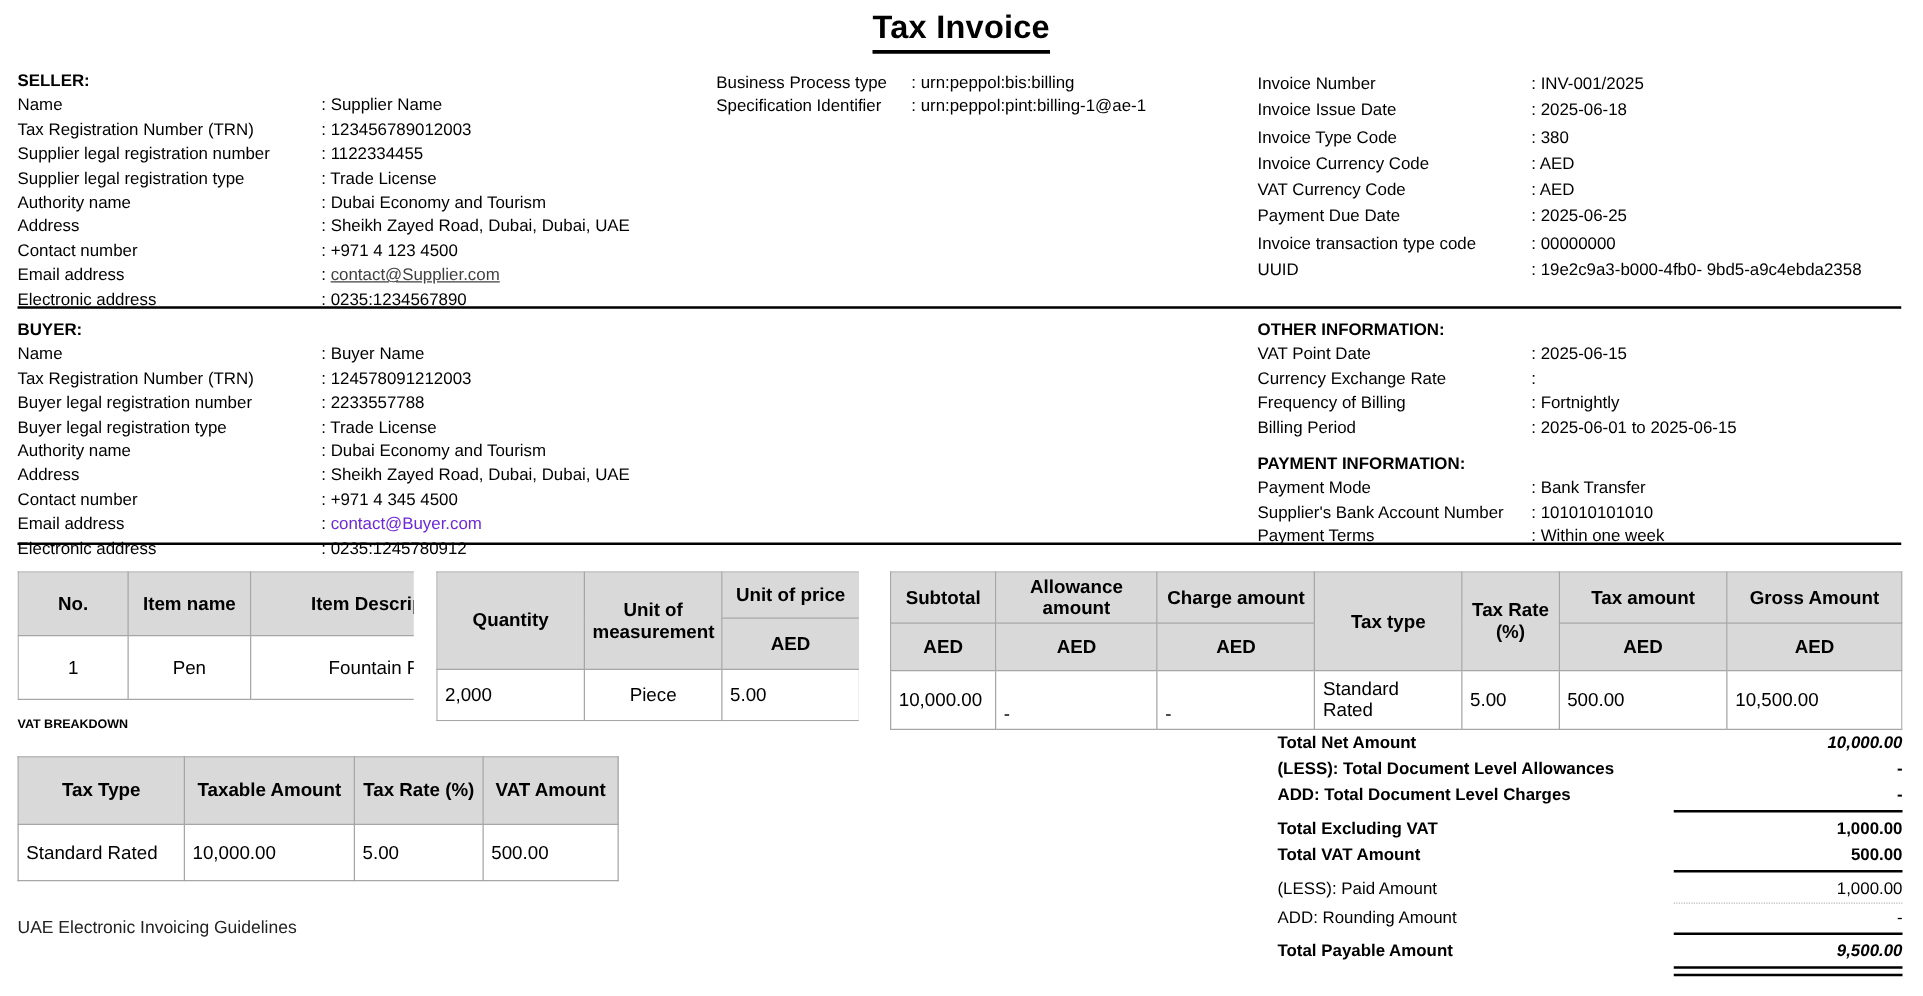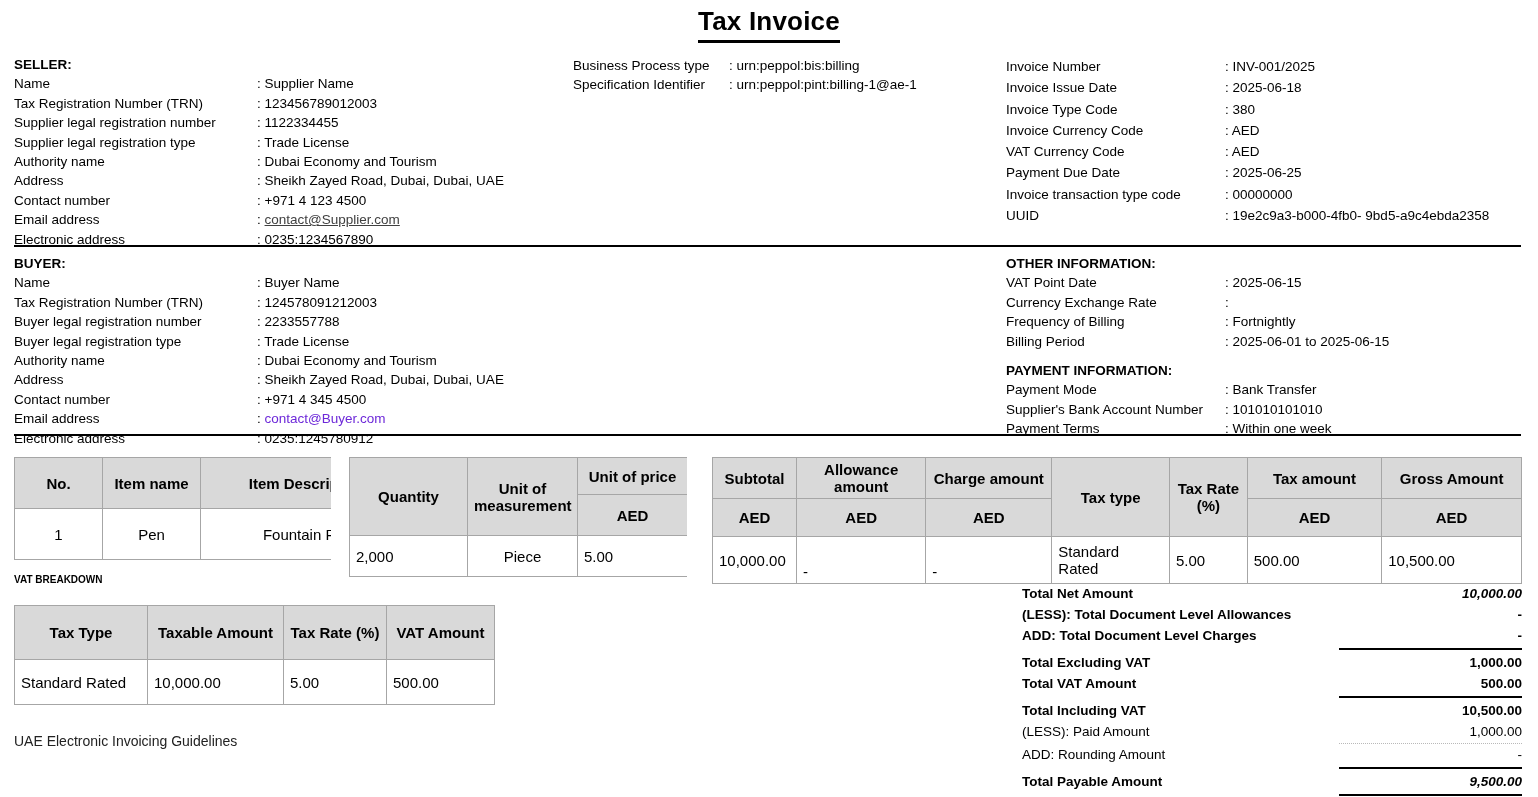--- a/index.html
+++ b/index.html
@@ -544,24 +544,20 @@
     <span class="lbl">Total Excluding VAT</span>
     <span class="amt">1,000.00</span>
   </div>
   <div class="trow bold">
     <span class="lbl">Total VAT Amount</span>
     <span class="amt">500.00</span>
   </div>
 
   <div class="sep-line"></div>
 
-  <div class="trow bold">
-    <span class="lbl">Total Including VAT</span>
-    <span class="amt">10,500.00</span>
-  </div>
   <div class="trow">
     <span class="lbl">(LESS): Paid Amount</span>
     <span class="amt">1,000.00</span>
   </div>
 
   <div class="sep-ghost"></div>
 
   <div class="trow">
     <span class="lbl">ADD: Rounding Amount</span>
     <span class="amt">-</span>

